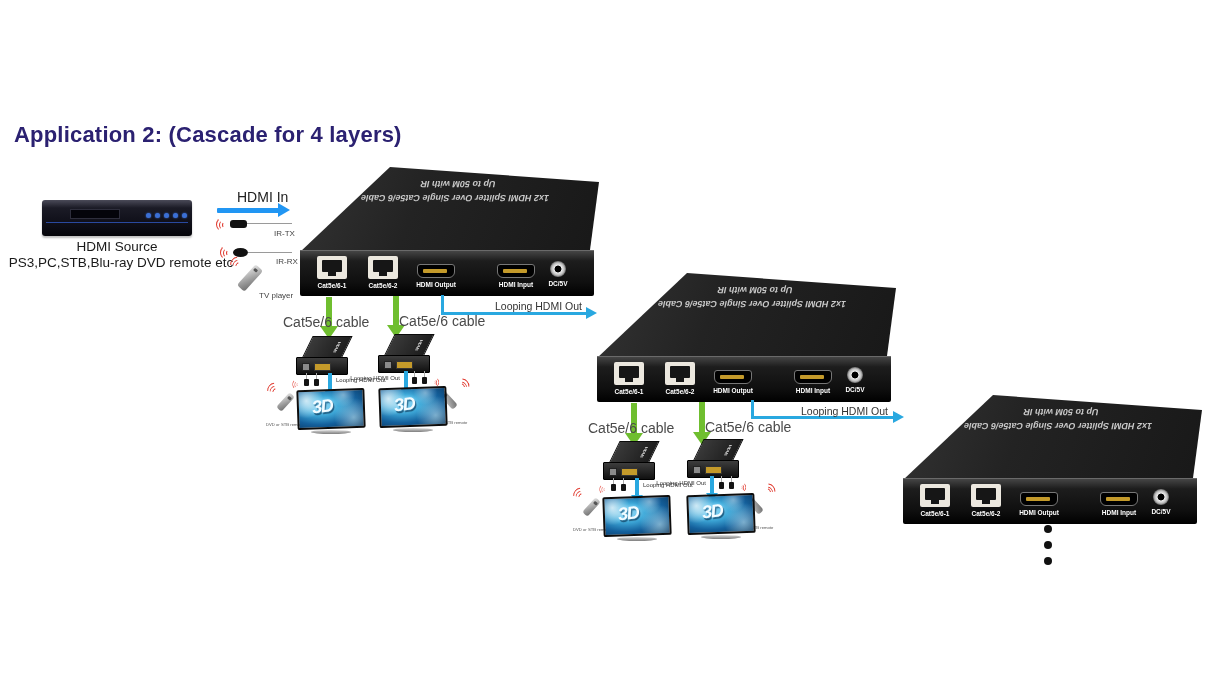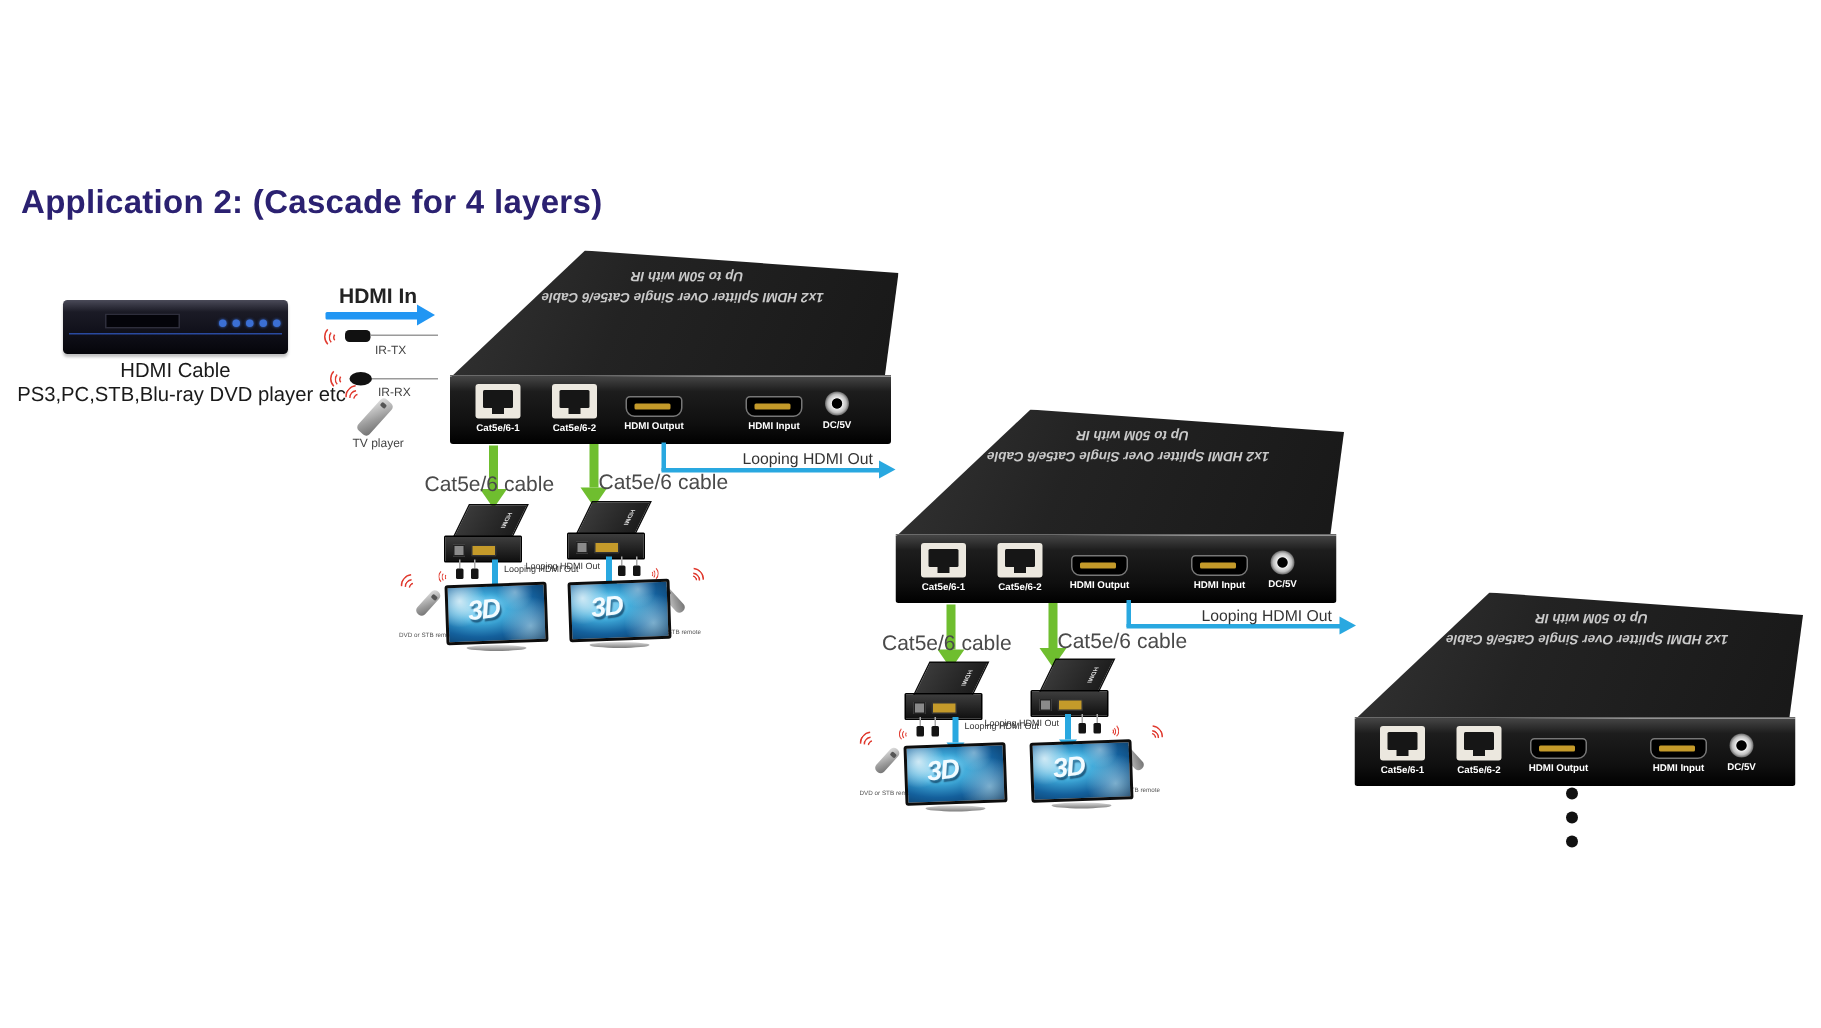--- a/index.html
+++ b/index.html
@@ -23,21 +23,21 @@
   
   .hdmi-in{font-size:14px;color:#222;}
   .big-arrow{position:absolute;height:5px;background:#2196f3;border-radius:1px;}
   .big-arrow::after{content:"";position:absolute;right:-11px;top:-5px;border-top:7px solid transparent;
                     border-bottom:7px solid transparent;border-left:12px solid #2196f3;}
 
   
   .irtx-body{position:absolute;width:17px;height:8px;border-radius:3px;background:#111;}
   .irrx-body{position:absolute;width:15px;height:9px;border-radius:50%;background:#111;}
   .hline{position:absolute;height:1px;background:#9a9a9a;}
-  .ir-lbl{font-size:8px;color:#444;}
+  .ir-lbl{font-size:8px;color:#444;margin-left:24px;}
   .waves{position:absolute;width:0;height:0;}
   .waves b{position:absolute;border:1.6px solid transparent;border-left-color:#e0392e;border-radius:50%;}
   .waves b:nth-child(1){width:13px;height:13px;left:-14px;top:-7px;}
   .waves b:nth-child(2){width:8px;height:8px;left:-11px;top:-4.5px;}
   .waves b:nth-child(3){width:4px;height:4px;left:-8.5px;top:-2.5px;}
   .waves.r b{border-left-color:transparent;border-right-color:#e0392e;}
   .waves.r b:nth-child(1){left:1px;}
   .waves.r b:nth-child(2){left:3px;}
   .waves.r b:nth-child(3){left:4.5px;}
   .remote{position:absolute;background:linear-gradient(115deg,#e4e4e4,#9a9a9a 60%,#6f6f6f);border-radius:3px;}
@@ -118,26 +118,26 @@
   <div>
     <div class="dvd-body" style="left:42px;top:200px;">
       <div class="dvd-tray"></div>
       <div class="dvd-accent"></div>
       <div class="dvd-led" style="left:104px;"></div>
       <div class="dvd-led" style="left:113px;"></div>
       <div class="dvd-led" style="left:122px;"></div>
       <div class="dvd-led" style="left:131px;"></div>
       <div class="dvd-led" style="left:140px;"></div>
     </div>
-    <div class="lbl src-name" style="left:47px;top:239px;width:140px;">HDMI Cable</div>
-    <div class="lbl src-desc" style="left:5px;top:255px;width:232px;">PS3,PC,STB,Blu-ray DVD player etc</div>
+    <div class="lbl src-name" style="left:47px;top:239px;width:140px;">HDMI Source</div>
+    <div class="lbl src-desc" style="left:5px;top:255px;width:232px;">PS3,PC,STB,Blu-ray DVD remote etc</div>
   </div>
 
   <div>
-    <div class="lbl hdmi-in" style="left:226px;top:189px;font-weight:bold;">HDMI  In</div>
+    <div class="lbl hdmi-in" style="left:237px;top:189px;">HDMI  In</div>
     <div class="big-arrow" style="left:217px;top:208px;width:62px;"></div>
 
     <span class="waves" style="left:230px;top:224px;">
         <b></b>
         <b></b>
         <b></b>
       </span>
     <div class="irtx-body" style="left:230px;top:220px;"></div>
     <div class="hline" style="left:247px;top:223px;width:45px;"></div>
     <div class="lbl ir-lbl" style="left:250px;top:229px;">IR-TX</div>

